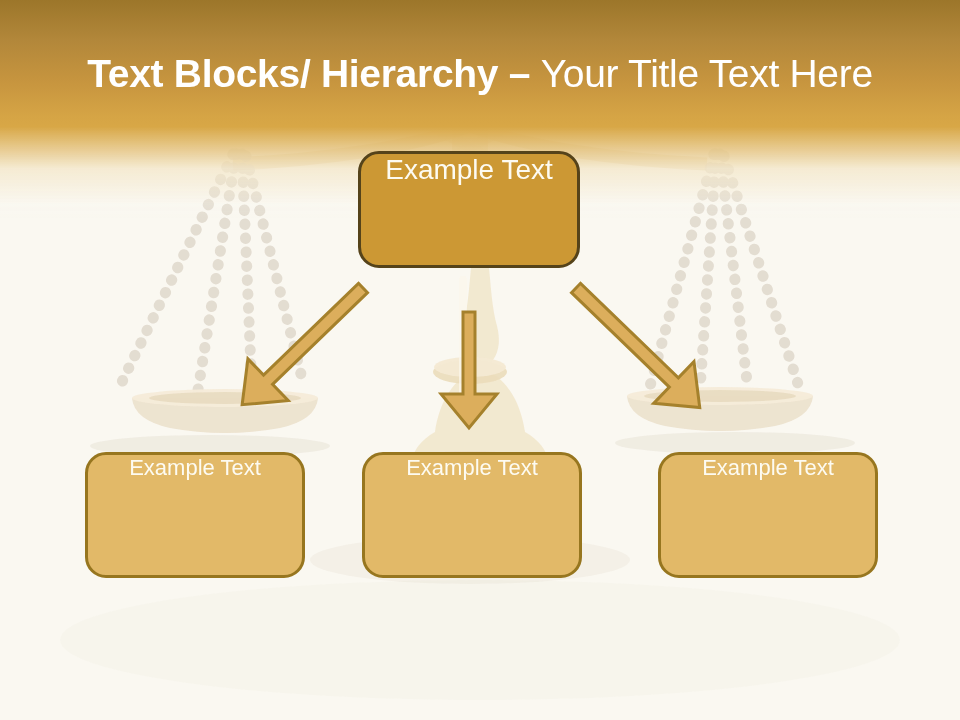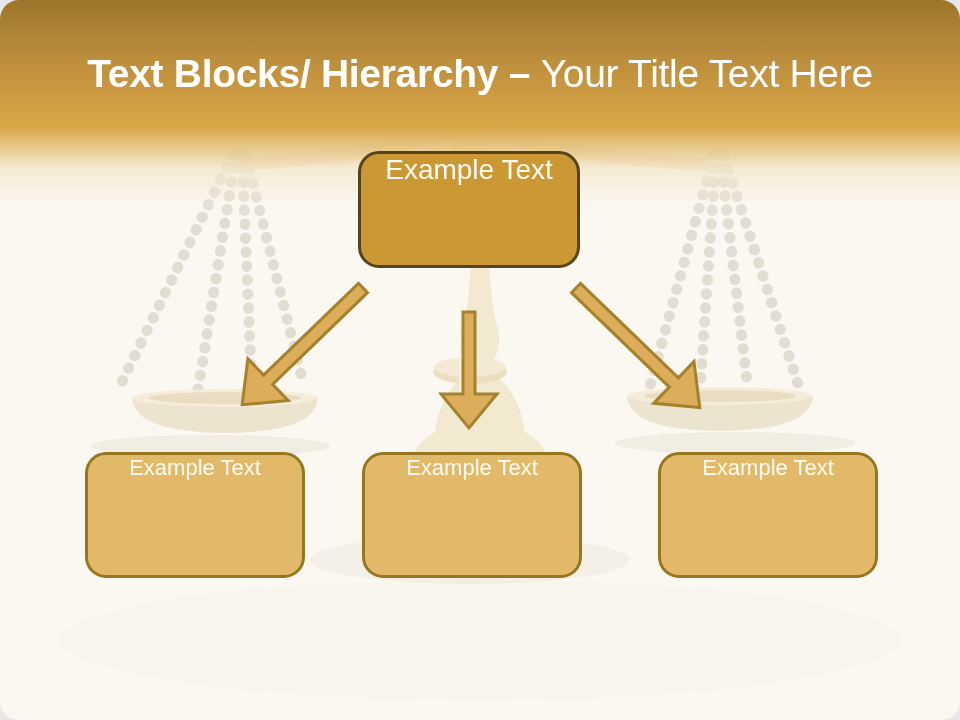--- a/index.html
+++ b/index.html
@@ -2,21 +2,20 @@
 <html><head>
 <meta charset="utf-8">
 <style>
   html,body{margin:0;padding:0;background:#e8e8e8;}
   .slide{
     position:relative;
     width:960px;height:720px;
     overflow:hidden;
     background:#faf8f1;
     font-family:"Liberation Sans", sans-serif;
-    border-radius:19px;
   }
   
   .header-band{
     position:absolute;left:0;top:0;width:960px;height:222px;
     background:linear-gradient(180deg,
       #9c762a 0%,
       #b2873a 18%,
       #c8963f 38%,
       #d5a445 52%,
       #d8a746 57%,

